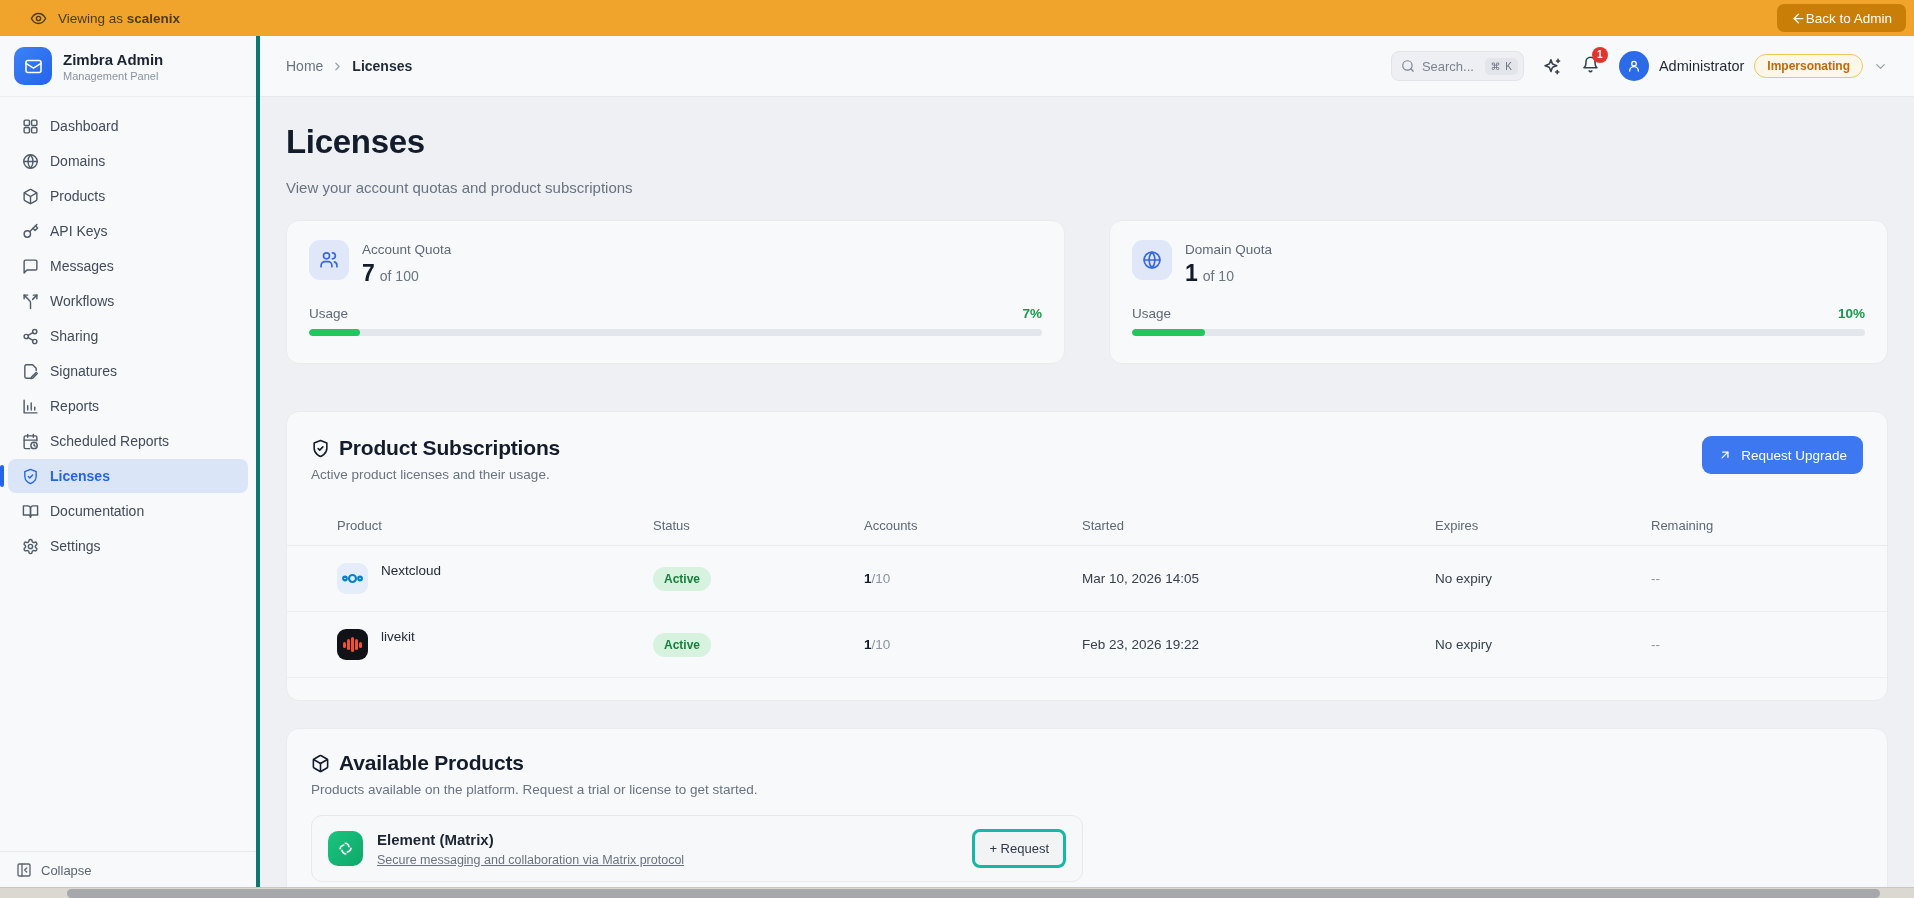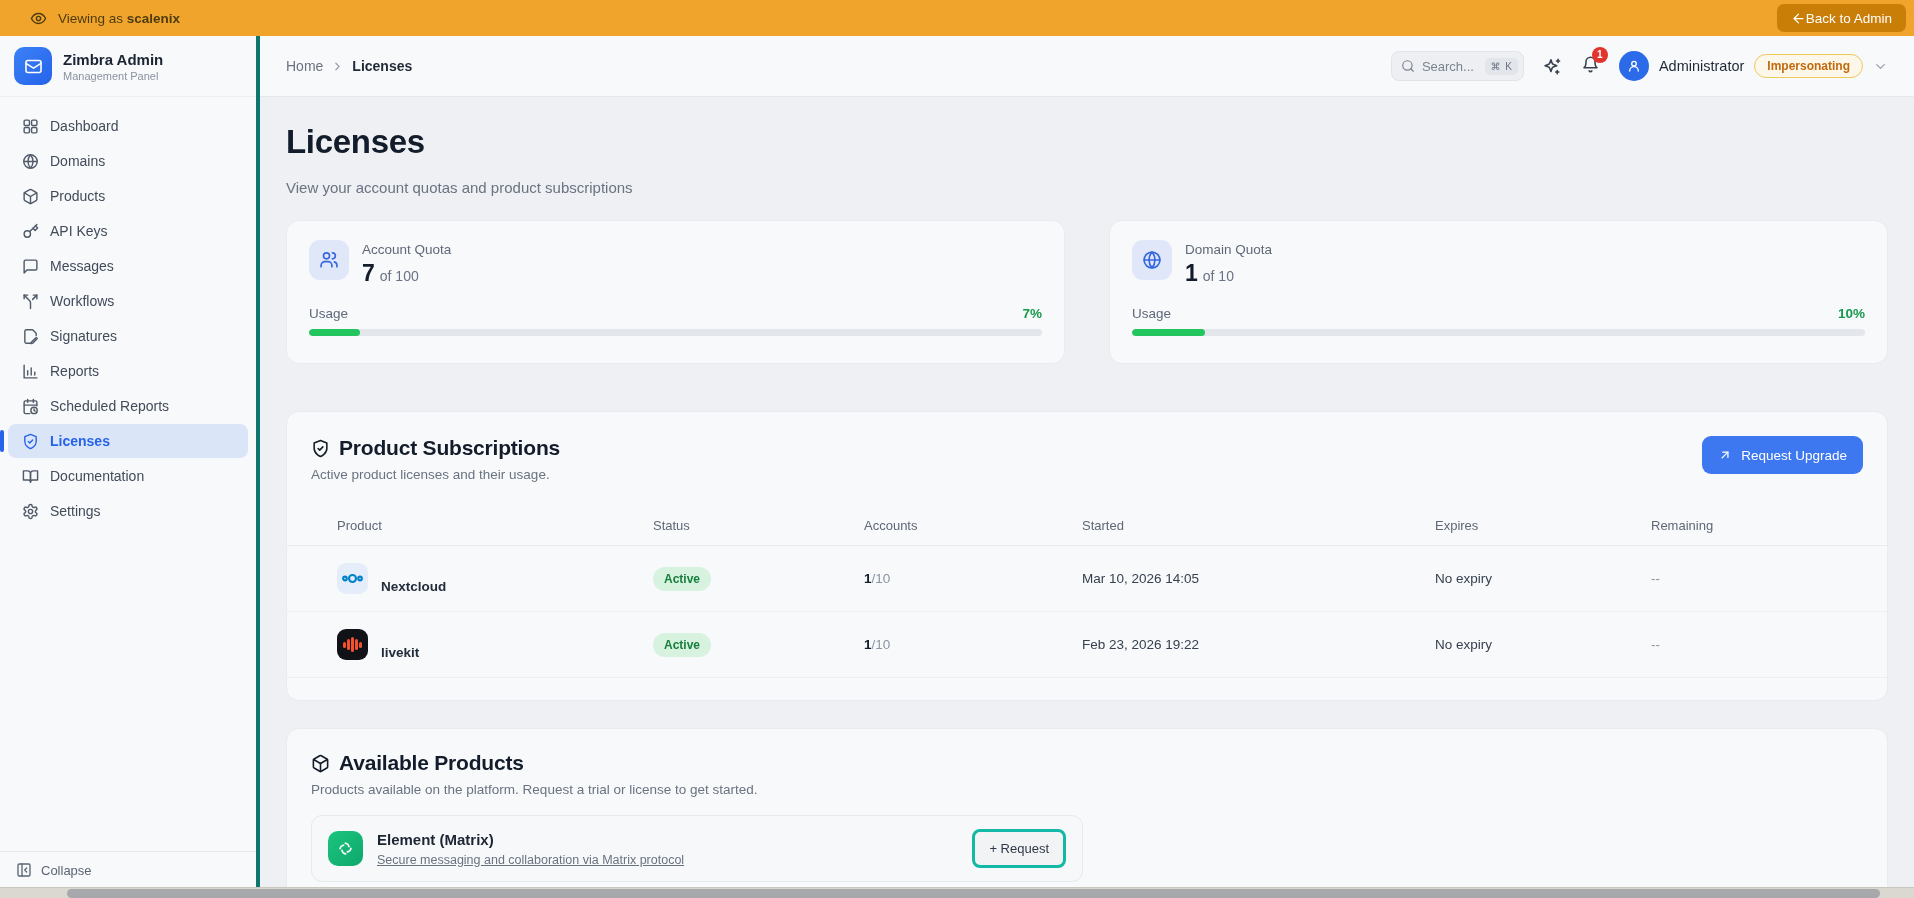--- a/index.html
+++ b/index.html
@@ -69,21 +69,21 @@
   .sec-title { font-size:21px; font-weight:700; letter-spacing:-0.2px; }
   .sec-sub { font-size:13.5px; color:#697382; margin-top:7px; }
   .upgrade-btn { margin-left:auto; background:#3D78F0; color:#fff; border:none; border-radius:9px; padding:0 16px; height:38px; font-size:13.5px; font-weight:500; display:flex; gap:9px; align-items:center; cursor:pointer; font-family:inherit; }
 
   .table { margin-top:24px; }
   .thead,.trow { display:grid; grid-template-columns:340px 211px 218px 353px 216px 1fr; align-items:center; padding:0 26px; }
   .thead { height:40px; color:#5E6878; font-size:13px; border-bottom:1px solid #E9EBEE; }
   .thead .c1 { padding-left:24px; }
   .trow { height:66px; border-bottom:1px solid #ECEEF0; font-size:13.5px; color:#36404F; }
   .trow:last-child { border-bottom:none; }
-  .tcell-product { display:flex; align-items:flex-end; padding-left:24px; font-weight:700; color:#222C3B; }
+  .tcell-product { display:flex; align-items:flex-start; padding-left:24px; font-weight:400; color:#222C3B; }
   .tile { width:31px; height:31px; border-radius:9px; display:grid; place-items:center; margin-right:13px; flex-shrink:0; }
   .tile-nextcloud { background:#E4EDF9; }
   .tile-livekit { background:#101217; }
   .lk-bars { display:flex; align-items:center; gap:1.6px; height:16px; }
   .lk-bars i { width:2.4px; background:#F4502C; border-radius:2px; display:block; }
   .badge-active { background:#D8F2E0; color:#177F3D; font-size:12px; font-weight:600; padding:5px 11px; border-radius:999px; display:inline-block; }
   .acc-used { font-weight:700; color:#131C2B; }
   .acc-total { color:#8A94A3; }
   .muted { color:#8A94A3; }
   .tbl-pad { height:22px; }
@@ -195,20 +195,32 @@
               <path d="M8 3H3v5"></path>
               <path d="M12 22v-8.3a4 4 0 0 0-1.17-2.87L3 3"></path>
               <path d="m15 9 6-6"></path>
             </svg>
           </span>
         <span>Workflows</span>
       </div>
       <div class="menu-item">
         <span class="mi">
             <svg width="17" height="17" viewBox="0 0 24 24" fill="none" stroke="currentColor" stroke-width="2" stroke-linecap="round" stroke-linejoin="round">
+              <circle cx="18" cy="5" r="3"></circle>
+              <circle cx="6" cy="12" r="3"></circle>
+              <circle cx="18" cy="19" r="3"></circle>
+              <path d="m8.6 13.5 6.8 4"></path>
+              <path d="m15.4 6.5-6.8 4"></path>
+            </svg>
+          </span>
+        <span>Sharing</span>
+      </div>
+      <div class="menu-item">
+        <span class="mi">
+            <svg width="17" height="17" viewBox="0 0 24 24" fill="none" stroke="currentColor" stroke-width="2" stroke-linecap="round" stroke-linejoin="round">
               <path d="M12.5 21.5H6a2 2 0 0 1-2-2v-15a2 2 0 0 1 2-2h9l5 5v3"></path>
               <path d="m13.5 19.8 6.5-6.5 1.6 1.6-6.5 6.5-2.3.7z"></path>
             </svg>
           </span>
         <span>Signatures</span>
       </div>
       <div class="menu-item">
         <span class="mi">
             <svg width="17" height="17" viewBox="0 0 24 24" fill="none" stroke="currentColor" stroke-width="2" stroke-linecap="round" stroke-linejoin="round">
               <path d="M3 3v18h18"></path>

